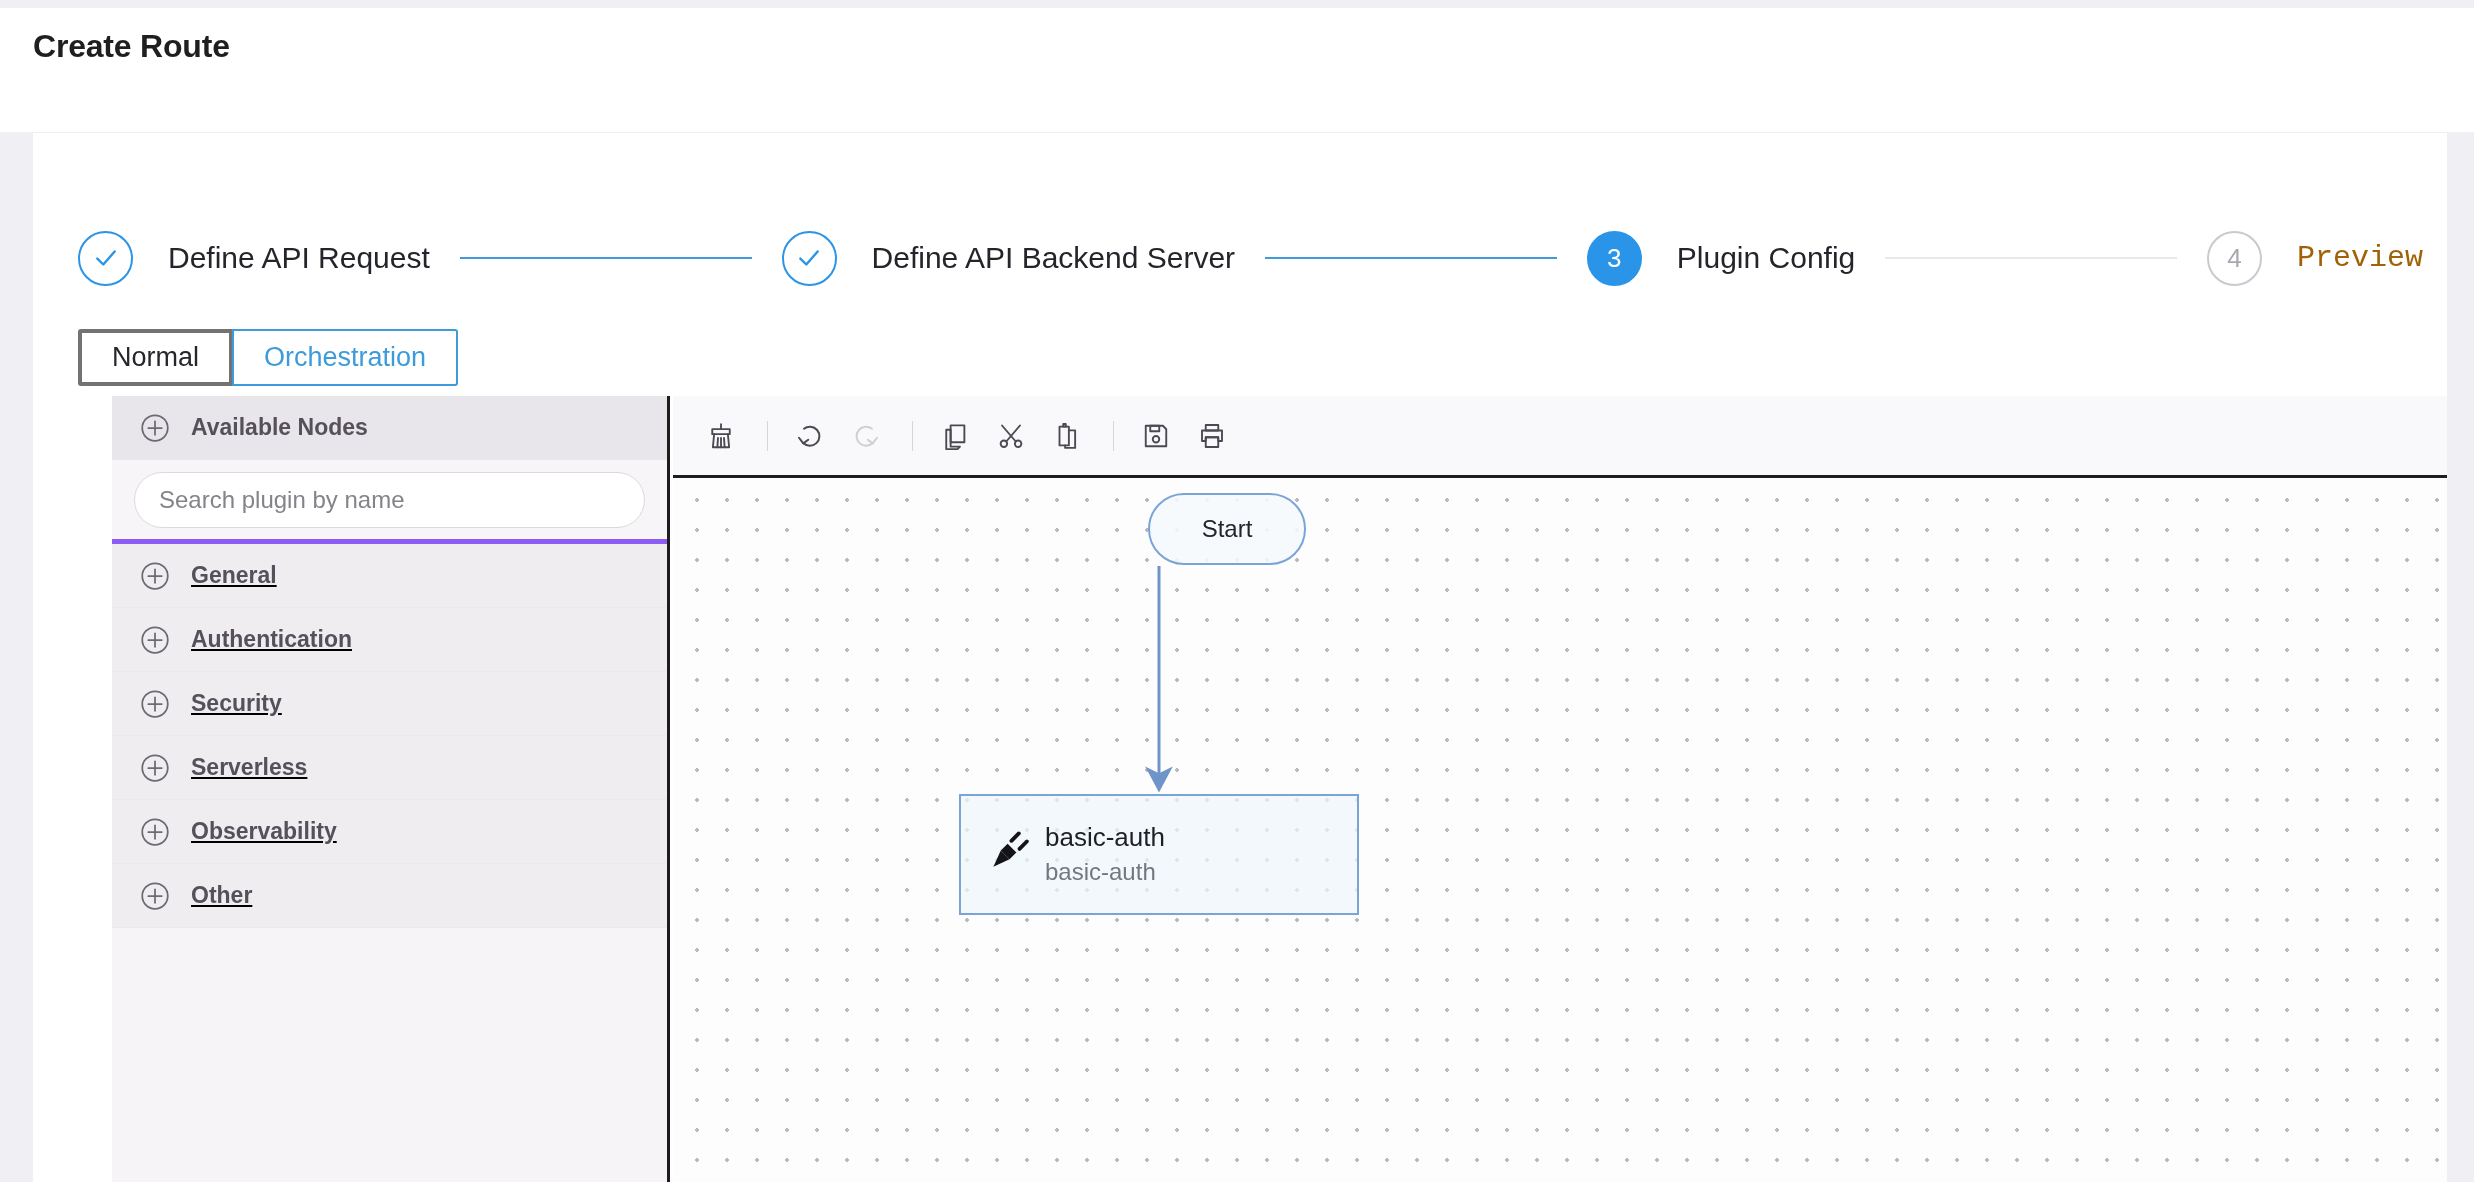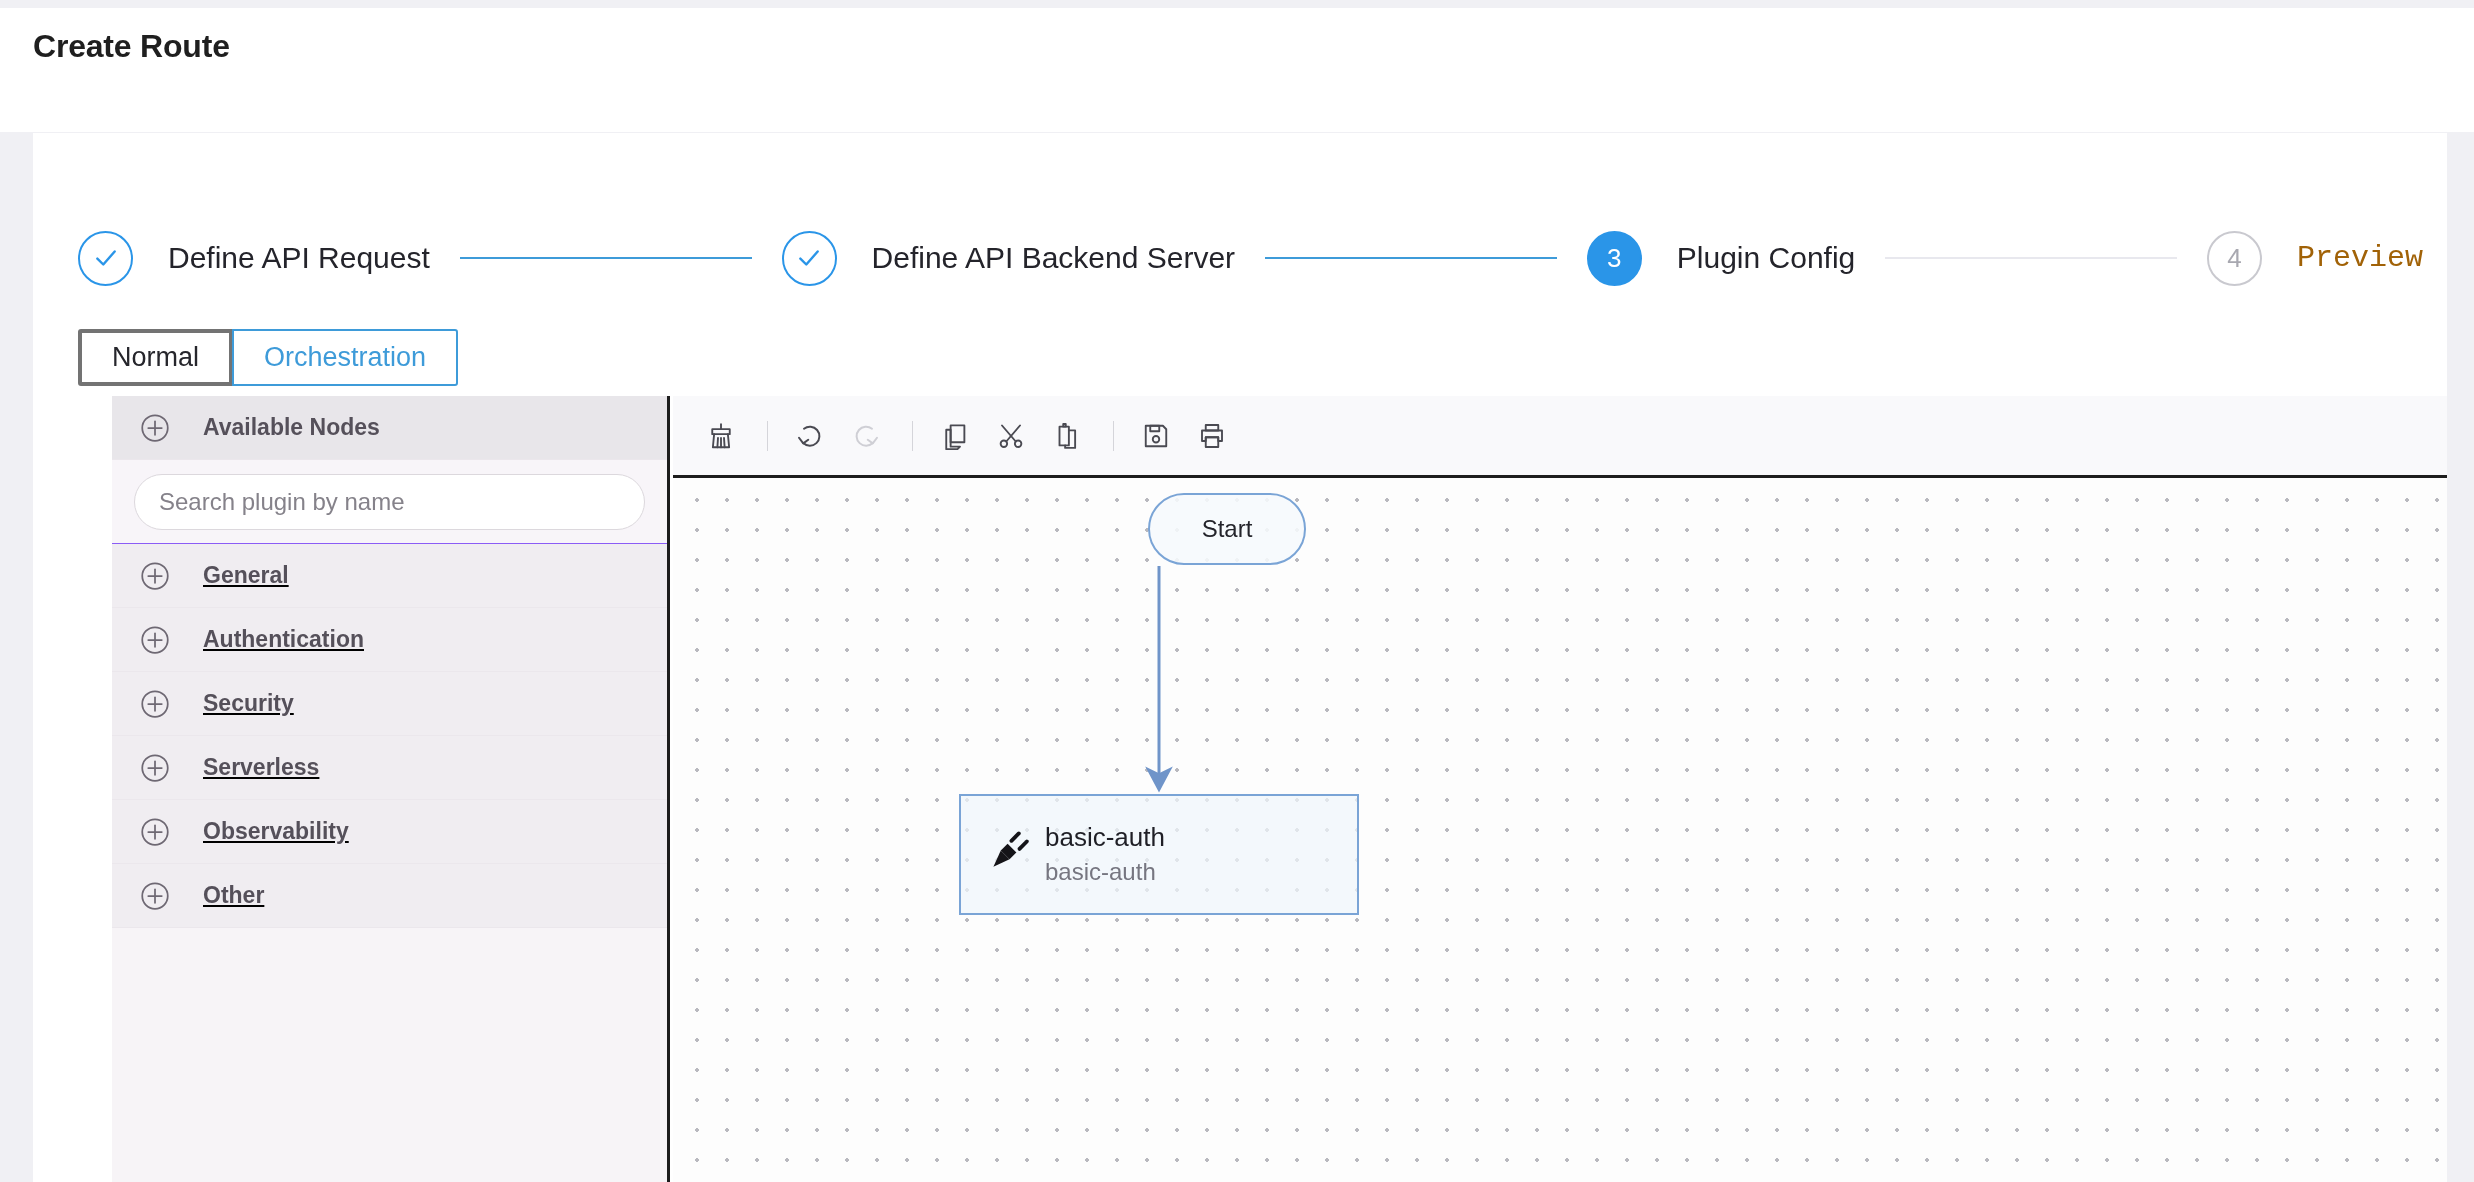--- a/index.html
+++ b/index.html
@@ -129,33 +129,33 @@
     cursor: pointer;
   }
   .panel-row.header-row { background: #e8e6ea; }
   .panel-row.group-row  { background: #f0edf1; text-decoration: underline; }
   .plus-icon {
     width: 30px; height: 30px;
     flex: 0 0 auto;
     display: block;
   }
   .panel-row-label {
-    margin-left: 33px;
+    margin-left: 21px;
     font-size: 23px;
     font-weight: bold;
     color: #55505a;
     white-space: nowrap;
     text-align: right;
   }
   #search-row {
     height: 84px;
     background: #f8f5f9;
     display: flex; align-items: center;
     padding: 0 22px;
-    border-bottom: 1px solid #8b5cf6;
+    border-bottom: 5px solid #8b5cf6;
   }
   #search-input {
     width: 100%; height: 56px;
     border: 1px solid #dcd8dd;
     border-radius: 28px;
     background: #ffffff;
     padding: 0 24px;
     font-size: 24px;
     color: #26262c;
     font-family: "Liberation Sans", sans-serif;

